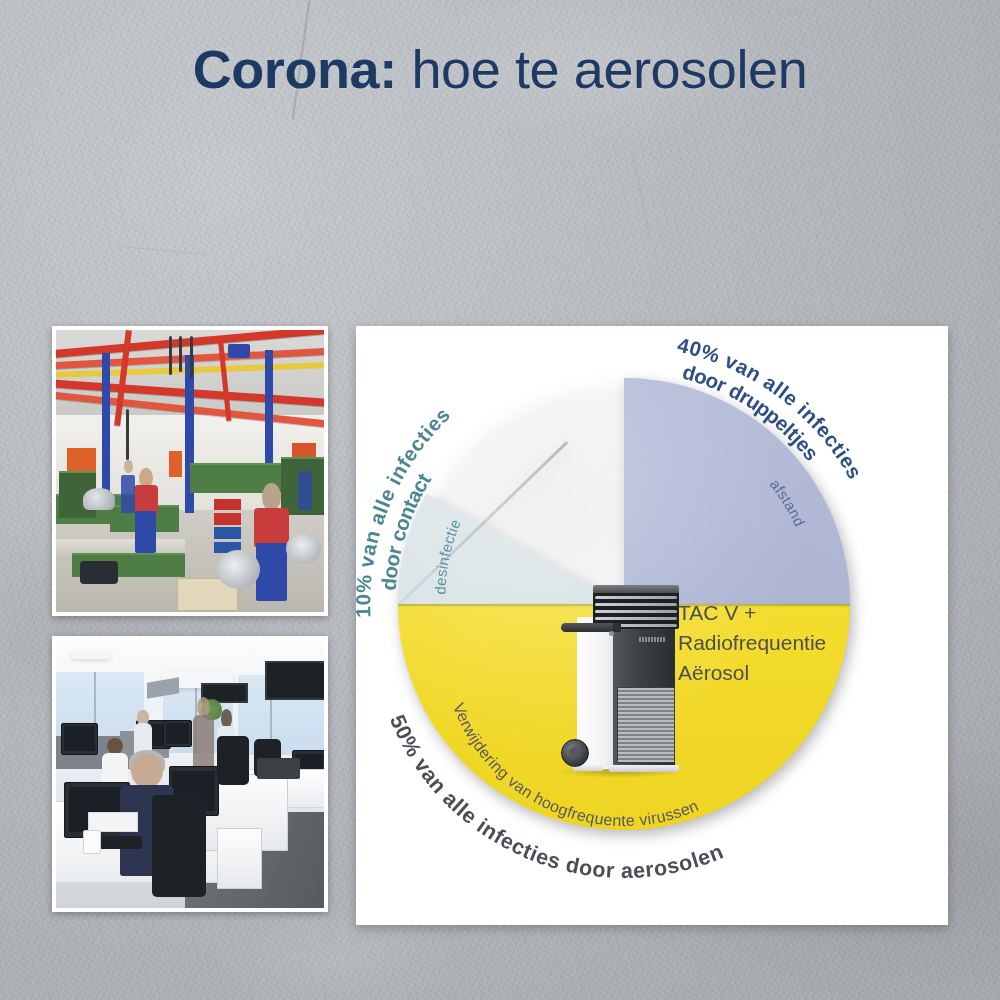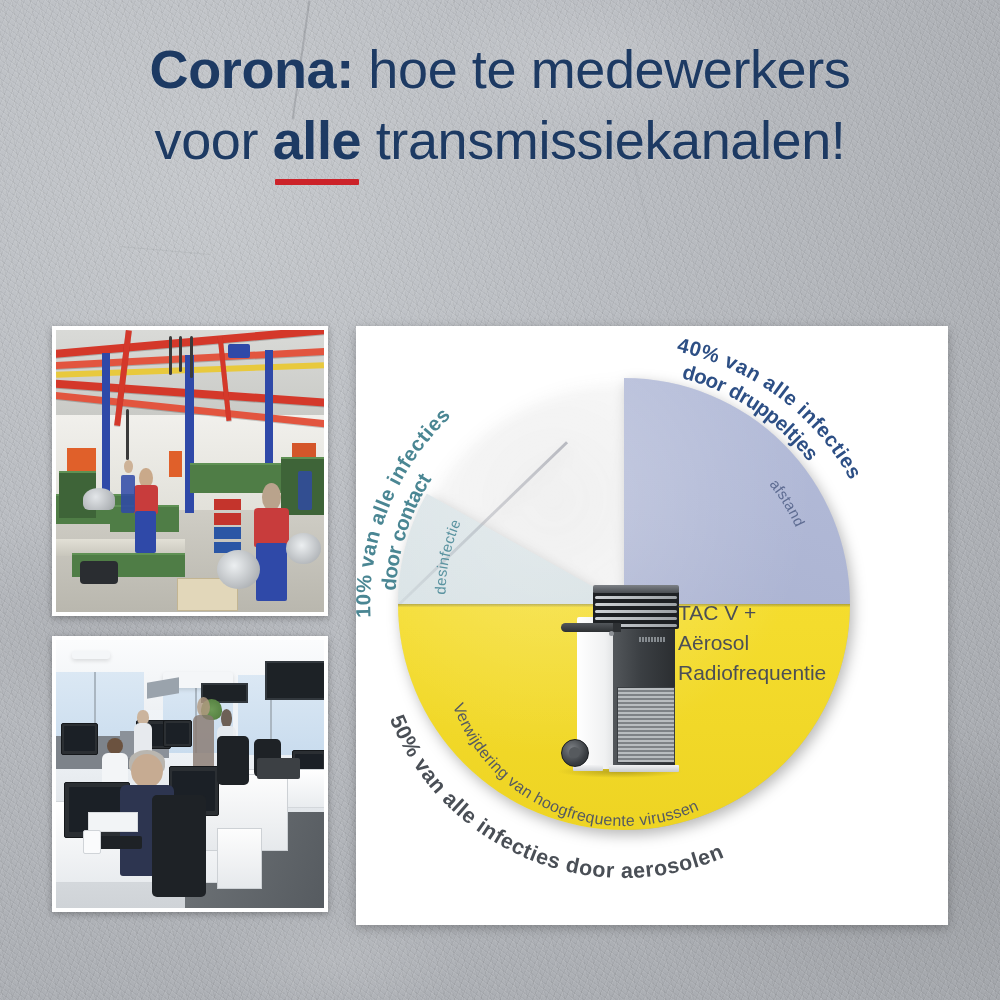--- a/index.html
+++ b/index.html
@@ -215,24 +215,21 @@
   <div class="base"></div>
   <div class="grain"></div>
   <div class="blot"></div>
   <div class="crack" style="left:300px;top:0;width:2px;height:120px;transform:rotate(8deg);"></div>
   <div class="crack" style="left:640px;top:150px;width:1px;height:90px;transform:rotate(-12deg);opacity:.5;"></div>
   <div class="crack" style="left:120px;top:250px;width:90px;height:1px;transform:rotate(5deg);opacity:.4;"></div>
 </div>
 
 <div id="headline">
   <div>
-    <span class="b">Corona:</span><span> hoe te medewerkers</span>
-  </div>
-  <div>
-    <span>voor </span><span class="ul">alle</span><span> transmissiekanalen!</span>
+    <span class="b">Corona:</span><span> hoe te aerosolen</span>
   </div>
 </div>
 
 <div class="photo" id="photo-factory">
   <div class="scene">
     <div class="fct-bg"></div>
     <div class="fct-ceil"></div>
     <div class="fct-wall"></div>
     <div class="fct-floor"></div>
 
@@ -452,18 +449,18 @@
       <div class="dv-btn"></div>
       <div class="dv-logo"></div>
       <div class="dv dv-grille"></div>
       <div class="dv dv-foot"></div>
       <div class="dv dv-foot2"></div>
       <div class="dv dv-wheel"></div>
     </div>
 
     <div id="product-text">
       <div>TAC V +</div>
+      <div>Radiofrequentie</div>
       <div>Aërosol</div>
-      <div>Radiofrequentie</div>
     </div>
 
   </div>
 </div>
 
 </body></html>

